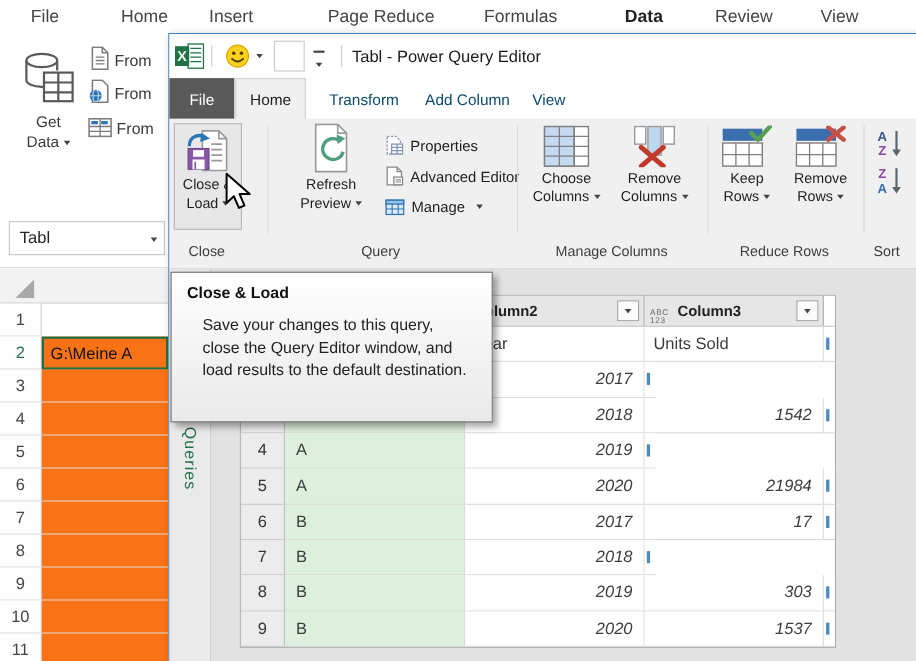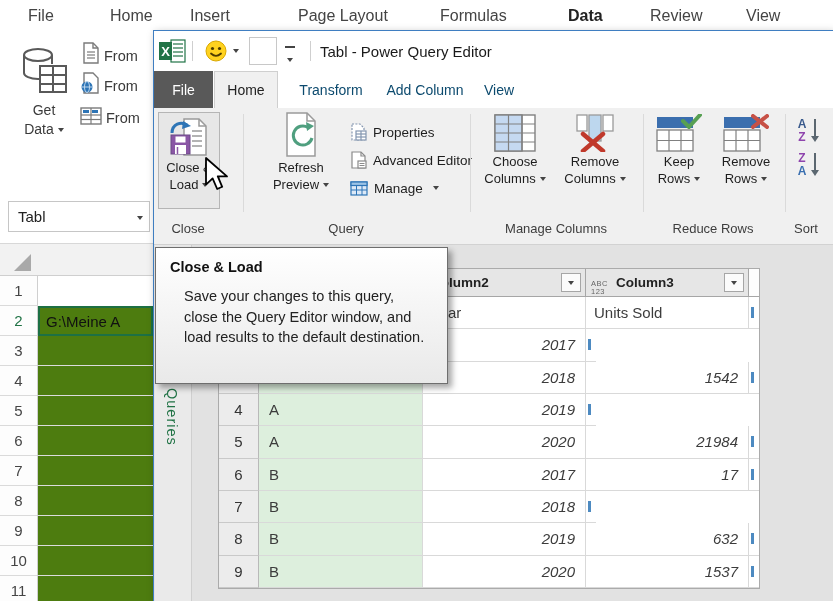--- a/index.html
+++ b/index.html
@@ -18,21 +18,21 @@
   .namebox{position:absolute;left:8px;top:9px;width:142px;height:31px;border:1px solid #c6c6c6;background:#fff;
            display:flex;align-items:center;font-size:15px;color:#222;padding-left:9px;box-sizing:border-box;}
   .nb-caret{position:absolute;right:6px;top:14px;}
   .xl-sep{position:absolute;left:0;top:243px;width:153px;height:1px;background:#d8d8d8;}
   .xl-sheet{position:absolute;left:0;top:244px;width:153px;height:357px;background:#fff;}
   .colstrip{position:absolute;left:0;top:0;width:153px;height:32px;background:#f2f2f2;border-bottom:1px solid #cfcfcf;box-sizing:border-box;}
   .selall{position:absolute;left:14px;top:10px;width:0;height:0;border-left:17px solid transparent;border-bottom:17px solid #a9a9a9;}
   .xl-row{position:absolute;left:0;width:153px;height:30px;display:flex;}
   .xl-num{width:38px;box-sizing:border-box;border-right:1px solid #cfcfcf;border-bottom:1px solid #dadada;
           display:flex;align-items:center;justify-content:center;font-size:15px;color:#454545;background:#fdfdfd;}
-  .xl-val{flex:1;box-sizing:border-box;border-bottom:1px solid #dcdcdc;background:#4d7c0f;
+  .xl-val{flex:1;box-sizing:border-box;border-bottom:1px solid #dcdcdc;background:#f97316;
           display:flex;align-items:center;padding-left:8px;font-size:15px;color:#111;overflow:hidden;white-space:nowrap;}
   .xl-row.r1 .xl-val{background:#3e6cb5;color:#fff;font-weight:bold;border-top:2px solid #1d7044;}
   .xl-row.r2 .xl-val{border:2px solid #1d7044;padding-left:6px;}
   .xl-row.r2 .xl-num{color:#217346;}
 
   
   .pq{position:absolute;left:153px;top:30px;width:679px;height:571px;border:1px solid #3f7ec1;
       background:#e3e3e3;box-sizing:content-box;box-shadow:2px 2px 8px rgba(0,0,0,.25);}
   .pq-title{position:absolute;left:0;top:0;width:679px;height:40px;background:#fff;}
   .tb-item{position:absolute;top:0;height:40px;display:flex;align-items:center;}
@@ -95,21 +95,21 @@
 </style>
 </head>
 <body>
 
 <div class="stage">
 
   <div class="xl-tabs">
     <span class="xl-tab" style="left:28px">File</span>
     <span class="xl-tab" style="left:110px">Home</span>
     <span class="xl-tab" style="left:190px">Insert</span>
-    <span class="xl-tab" style="left:298px">Page Layout</span>
+    <span class="xl-tab" style="left:298px">Page Reduce</span>
     <span class="xl-tab" style="left:440px">Formulas</span>
     <span class="xl-tab active" style="left:568px">Data</span>
     <span class="xl-tab" style="left:650px">Review</span>
     <span class="xl-tab" style="left:746px">View</span>
   </div>
 
   <div class="xl-ribbon">
     <div class="getdata">
       <svg class="abs" style="position:static" width="48" height="50" viewBox="0 0 48 50">
         <ellipse cx="18" cy="9" rx="14" ry="6" fill="#fff" stroke="#595959" stroke-width="2"></ellipse>
@@ -479,21 +479,21 @@
           <div class="qc c1 w-c1">B</div>
           <div class="qc val w-c2">2018</div>
           <div class="qc sliver w-c4">
               <span class="sliver-mark"></span>
             </div>
         </div>
         <div class="qrow">
           <div class="qc num w-num">8</div>
           <div class="qc c1 w-c1">B</div>
           <div class="qc val w-c2">2019</div>
-          <div class="qc val w-c3">632</div>
+          <div class="qc val w-c3">303</div>
           <div class="qc sliver w-c4">
               <span class="sliver-mark"></span>
             </div>
         </div>
         <div class="qrow">
           <div class="qc num w-num">9</div>
           <div class="qc c1 w-c1">B</div>
           <div class="qc val w-c2">2020</div>
           <div class="qc val w-c3">1537</div>
           <div class="qc sliver w-c4">

